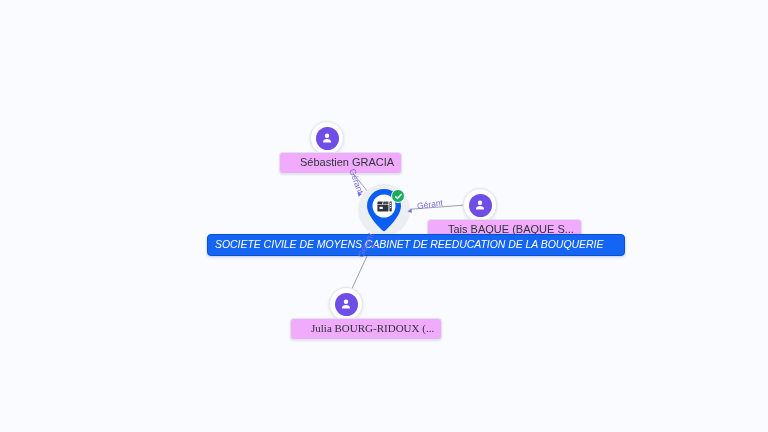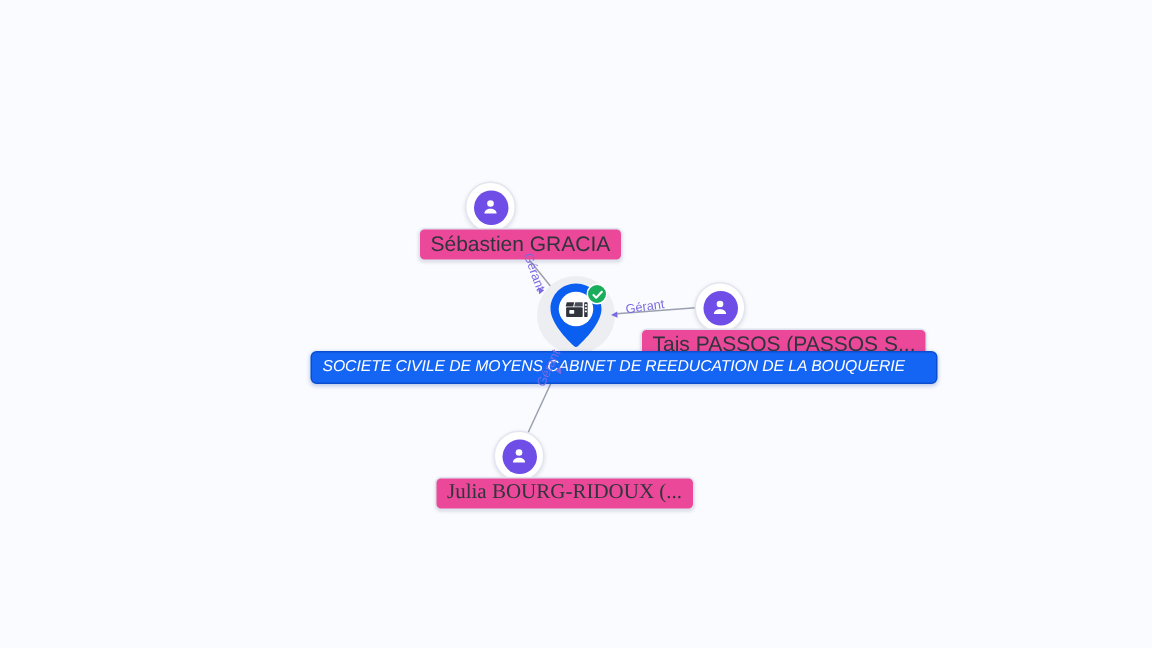--- a/index.html
+++ b/index.html
@@ -90,28 +90,28 @@
     box-sizing: border-box;
     display: flex;
     align-items: center;
     justify-content: center;
   }
   .verified-badge svg { display:block; }
 
   
   .node-label {
     position: absolute;
-    background: #ec4899;
+    background: #f0abfc;
     border: 1px solid #dfe3ee;
     border-radius: 4px;
     box-shadow: 0 1px 2px rgba(40,50,90,0.12);
     color: #31343c;
-    font-size: 14px;
+    font-size: 11px;
     line-height: 13px;
-    padding: 3px 7px 4px 7px;
+    padding: 3px 7px 4px 20px;
     white-space: nowrap;
     box-sizing: border-box;
   }
   .company-label {
     position: absolute;
     background: #1565f5;
     border: 1px solid #0b4fd0;
     border-radius: 4px;
     color: #ffffff;
     font-size: 10.5px;
@@ -163,21 +163,21 @@
   <div class="node-label" style="left:279px; top:152px;">Sébastien GRACIA</div>
 
   <div class="person-node" style="left:463px; top:188px;">
     <div class="person-disc">
       <svg width="14" height="14" viewBox="0 0 24 24">
         <circle cx="12" cy="8" r="3.8" fill="#ffffff"></circle>
         <path d="M5 19.5c0-3.6 3.2-5.6 7-5.6s7 2 7 5.6z" fill="#ffffff"></path>
       </svg>
     </div>
   </div>
-  <div class="node-label" style="left:427px; top:219px;">Tais PASSOS (PASSOS S...</div>
+  <div class="node-label" style="left:427px; top:219px;">Tais BAQUE (BAQUE S...</div>
 
   <div class="person-node" style="left:329px; top:287px;">
     <div class="person-disc">
       <svg width="14" height="14" viewBox="0 0 24 24">
         <circle cx="12" cy="8" r="3.8" fill="#ffffff"></circle>
         <path d="M5 19.5c0-3.6 3.2-5.6 7-5.6s7 2 7 5.6z" fill="#ffffff"></path>
       </svg>
     </div>
   </div>
   <div class="node-label" style="left:290px; top:318px;font-family:Liberation Serif, serif;">Julia BOURG-RIDOUX (...</div>

